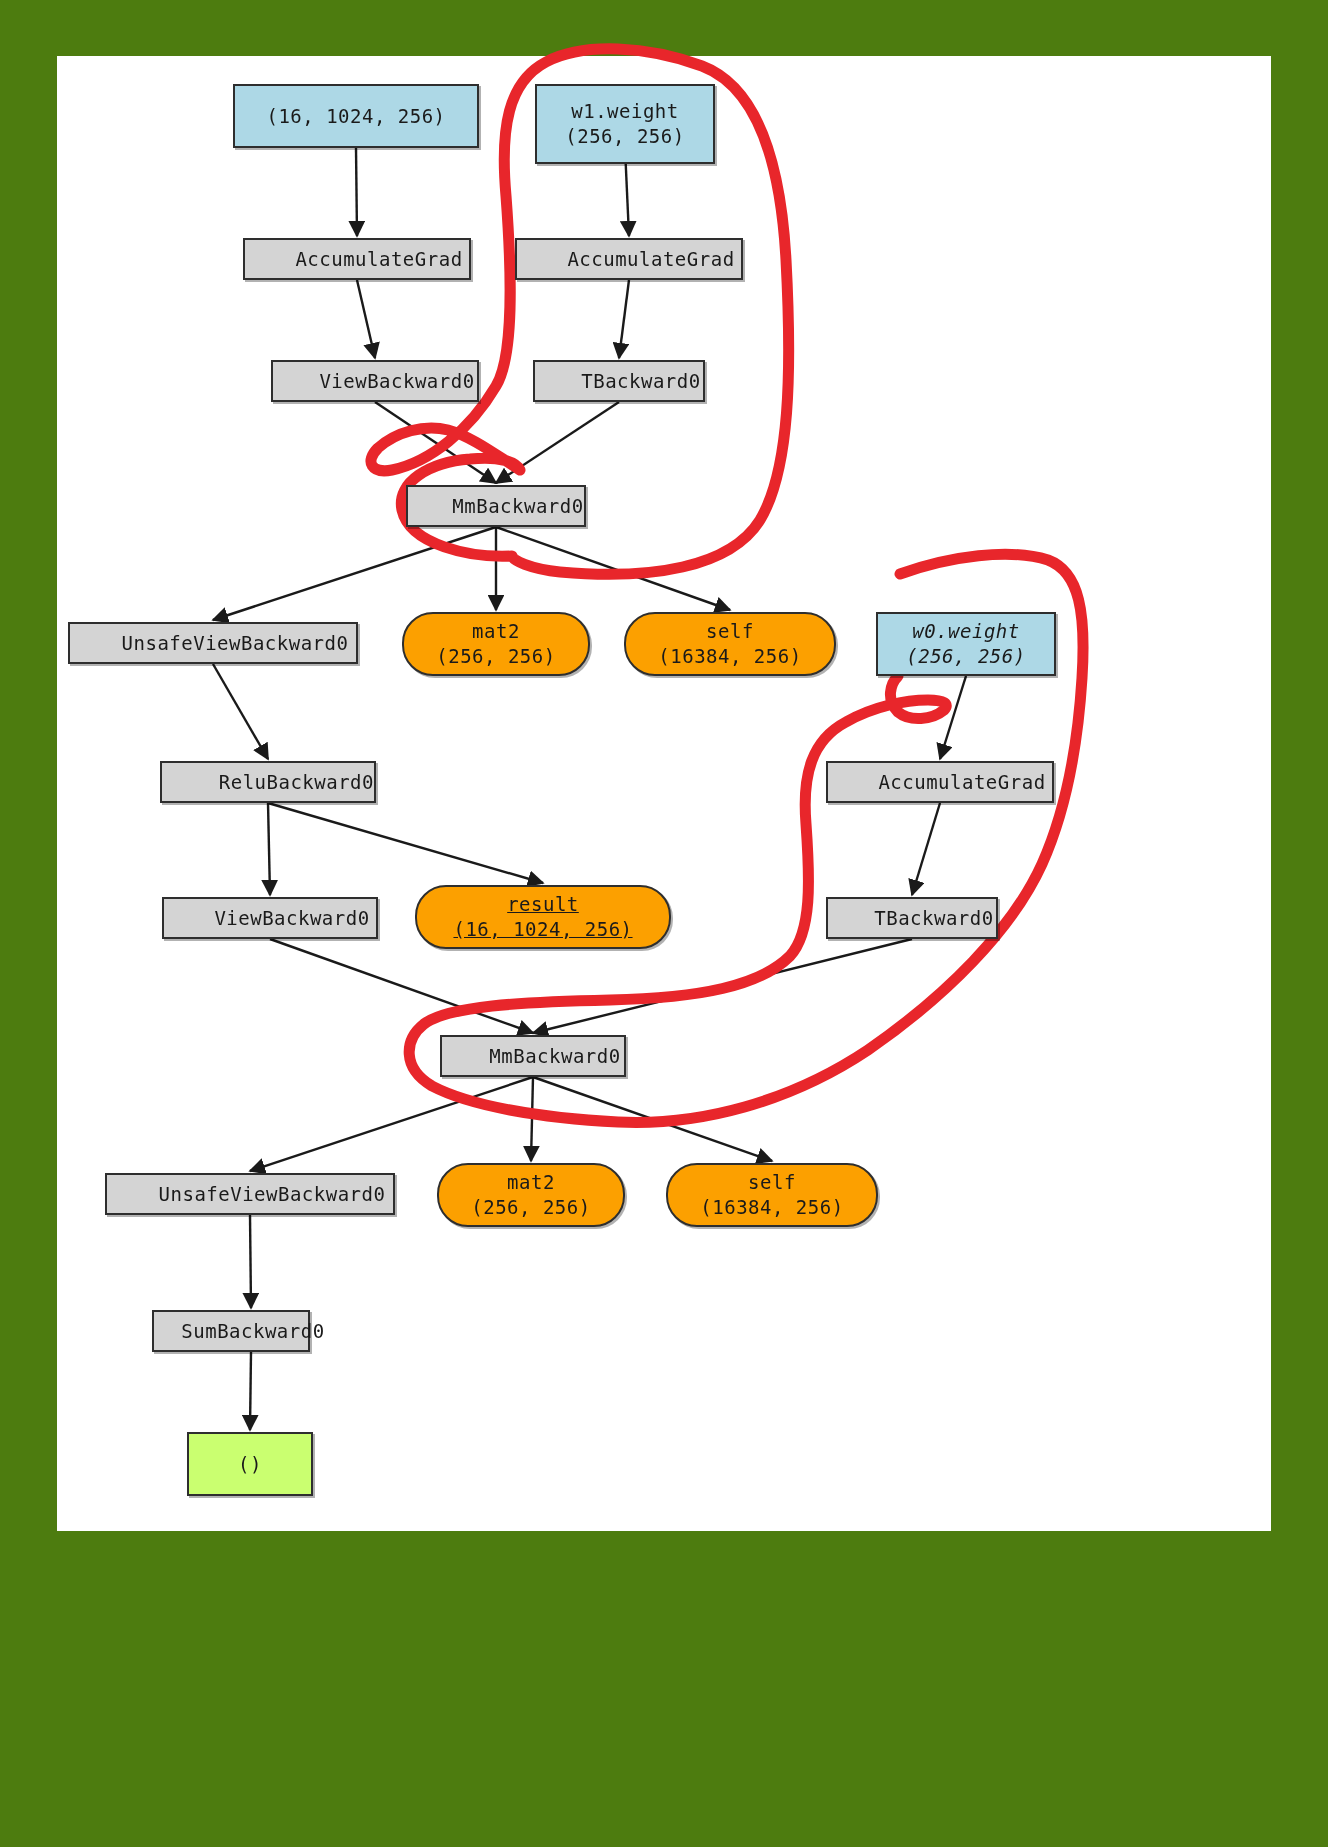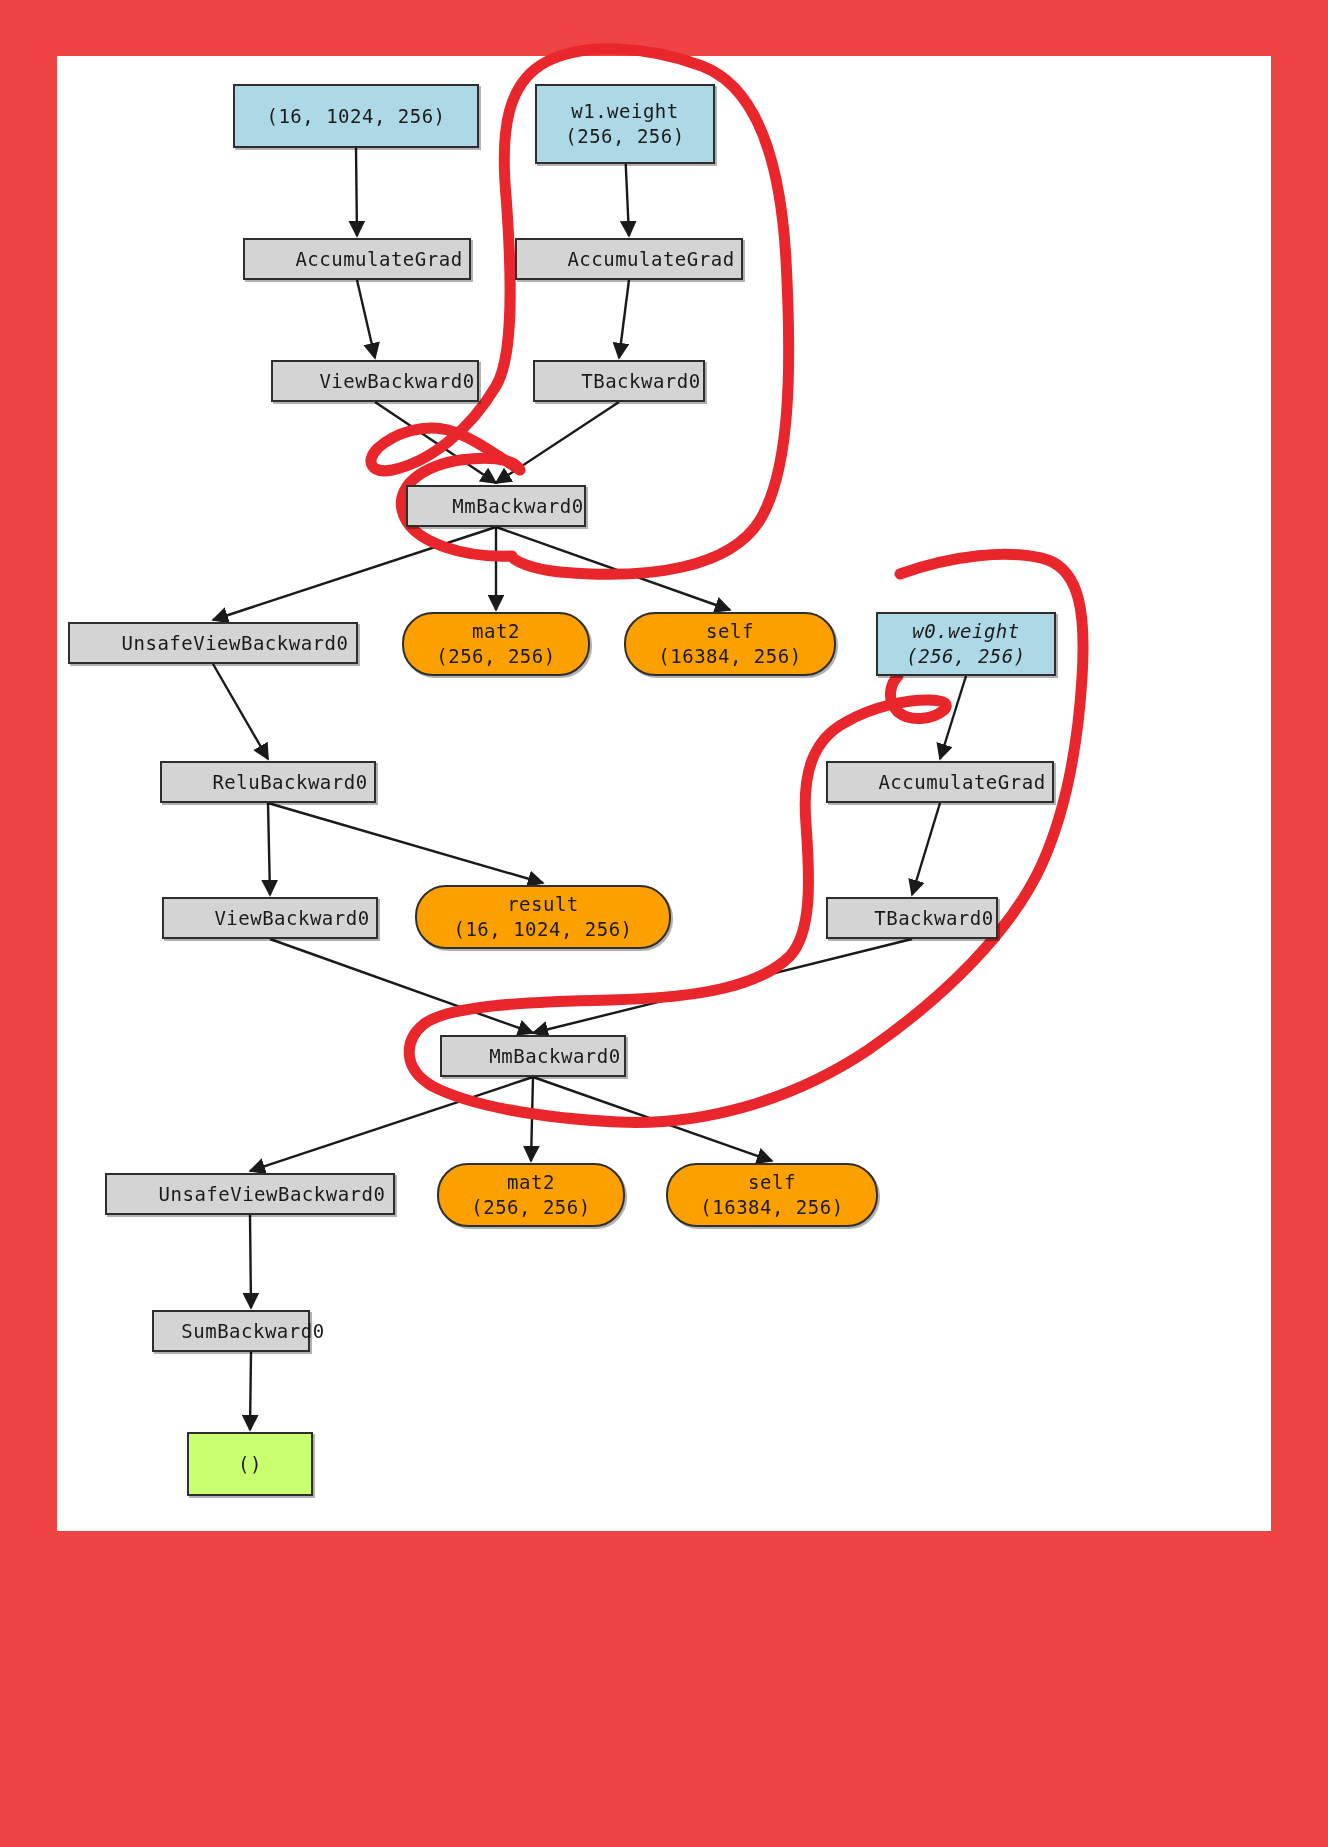--- a/index.html
+++ b/index.html
@@ -6,21 +6,21 @@
   html, body {
     margin: 0;
     padding: 0;
     background: #f7f9fb;
     font-family: "DejaVu Sans Mono", "Liberation Mono", monospace;
   }
   #page {
     position: relative;
     width: 1328px;
     height: 1847px;
-    background: #ef4444;
+    background: #4d7c0f;
     overflow: hidden;
   }
   #canvas {
     position: absolute;
     left: 57px;
     top: 56px;
     width: 1214px;
     height: 1475px;
     background: #ffffff;
   }
@@ -173,30 +173,30 @@
         <span class="l2">(256, 256)</span>
       </div>
       <div class="node n-saved" style="left: 624px; top: 612px; width: 212px; height: 64px;">
         <span class="l1">self</span>
         <span class="l2">(16384, 256)</span>
       </div>
       <div class="node n-param" style="left: 876px; top: 612px; width: 180px; height: 64px; font-style: italic;">
         <span class="l1">w0.weight</span>
         <span class="l2">(256, 256)</span>
       </div>
-      <div class="node n-op" style="left: 160px; top: 761px; width: 216px; height: 42px;">
+      <div class="node n-op" style="left: 160px; top: 761px; width: 216px; height: 42px; align-items: flex-end;">
         <span class="l1">ReluBackward0</span>
       </div>
       <div class="node n-op" style="left: 826px; top: 761px; width: 228px; height: 42px;">
         <span class="l1">AccumulateGrad</span>
       </div>
       <div class="node n-op" style="left: 162px; top: 897px; width: 216px; height: 42px;">
         <span class="l1">ViewBackward0</span>
       </div>
-      <div class="node n-saved" style="left: 415px; top: 885px; width: 256px; height: 64px;">
+      <div class="node n-saved" style="left: 415px; top: 885px; width: 256px; height: 64px; text-decoration: underline;">
         <span class="l1">result</span>
         <span class="l2">(16, 1024, 256)</span>
       </div>
       <div class="node n-op" style="left: 826px; top: 897px; width: 172px; height: 42px;">
         <span class="l1">TBackward0</span>
       </div>
       <div class="node n-op" style="left: 440px; top: 1035px; width: 186px; height: 42px;">
         <span class="l1">MmBackward0</span>
       </div>
       <div class="node n-op" style="left: 105px; top: 1173px; width: 290px; height: 42px;">

